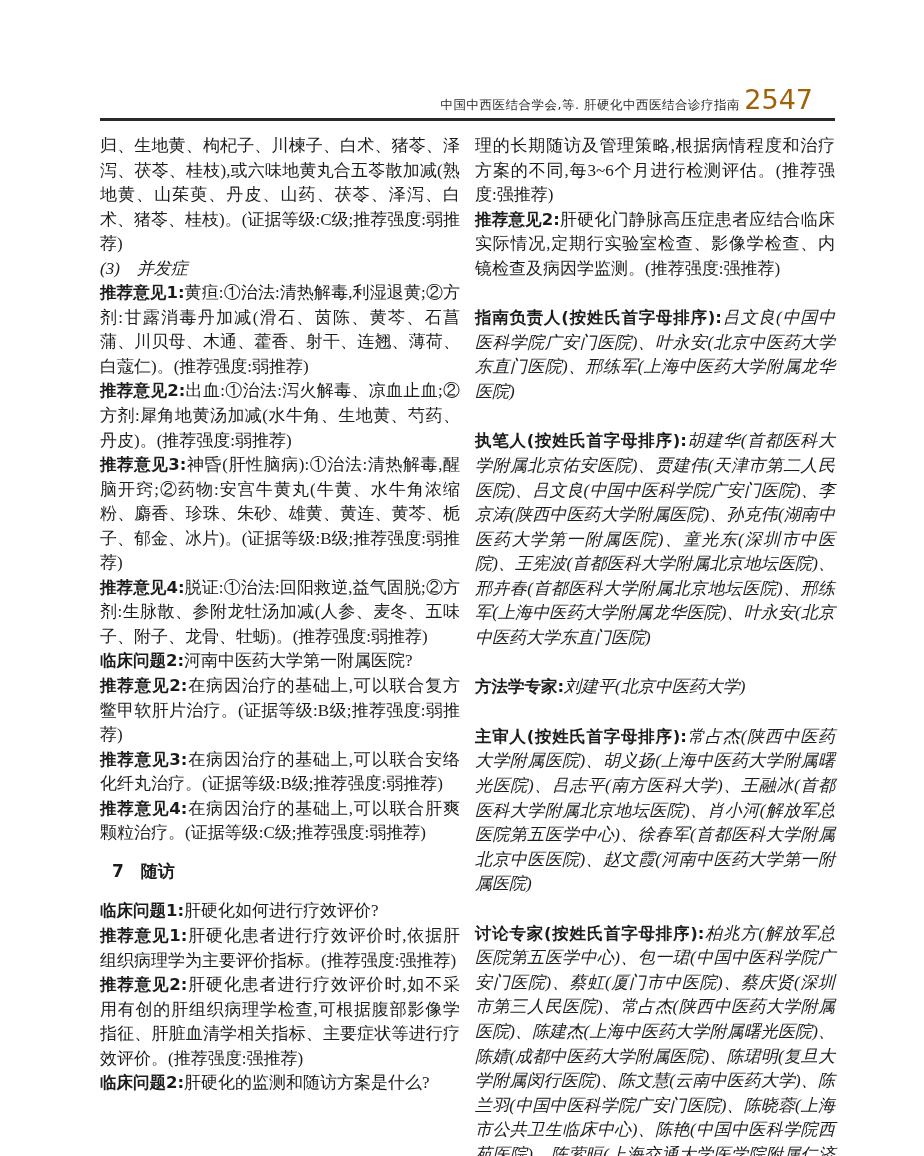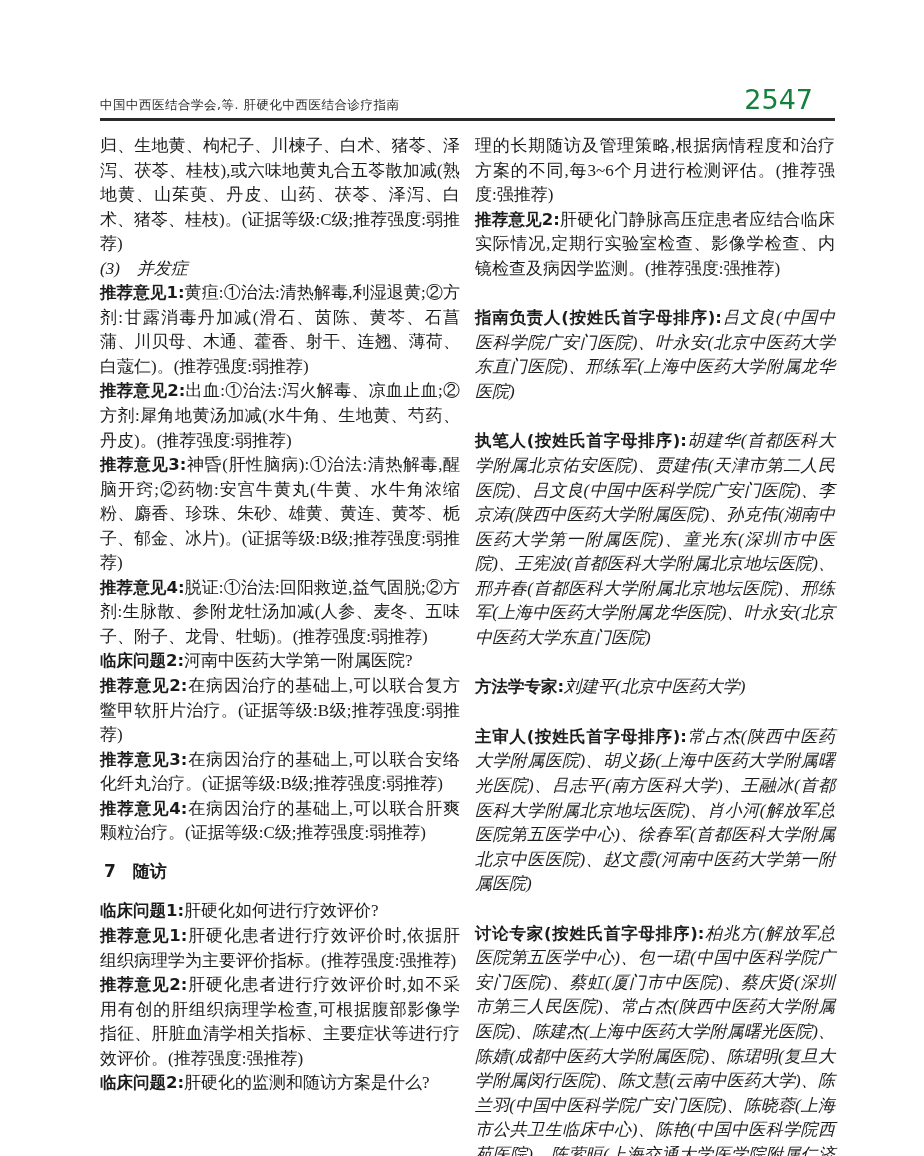--- a/index.html
+++ b/index.html
@@ -6,27 +6,27 @@
   html, body { background:#ffffff; }
   body {
     width:924px; height:1156px; position:relative; overflow:hidden;
     font-family:"Liberation Serif","DejaVu Serif",serif;
     color:#1c1c1c;
   }
   .page { position:absolute; inset:0; background:#ffffff; }
 
   .running-title {
     position:absolute; top:97px; left:100px; width:640px;
-    text-align:left; font-size:12.5px; color:#2b2b2b;
+    text-align:right; font-size:12.5px; color:#2b2b2b;
     font-family:"DejaVu Sans","Liberation Sans",sans-serif;
     letter-spacing:0.5px; white-space:nowrap;
   }
   .page-number {
     position:absolute; top:84px; right:111px;
-    font-size:27px; color:#15803d;
+    font-size:27px; color:#a16207;
     font-family:"DejaVu Sans","Liberation Sans",sans-serif;
   }
   .rule {
     position:absolute; top:118px; left:100px; width:735px; height:2.5px;
     background:#2a2a2a;
   }
 
   .content {
     position:absolute; top:134px; left:100px; width:735px;
     display:flex; gap:15px;
@@ -37,21 +37,21 @@
   }
   .para { text-align:justify; }
   .label {
     font-family:"DejaVu Sans","Liberation Sans",sans-serif;
     font-weight:700; font-size:16.5px;margin-top:44px;
   }
   .kai { font-style:italic;margin-top:12px; }
   .heading {
     font-family:"DejaVu Sans","Liberation Sans",sans-serif;
     font-weight:700; font-size:17px;
-    margin:13px 0 16px 4px;
+    margin:13px 0 16px 12px;
   }
   .sec { margin-top:25px; }
 </style>
 </head>
 <body>
 
 <div class="page">
   <div class="running-title">中国中西医结合学会,等. 肝硬化中西医结合诊疗指南</div>
   <div class="page-number">2547</div>
   <div class="rule"></div>

